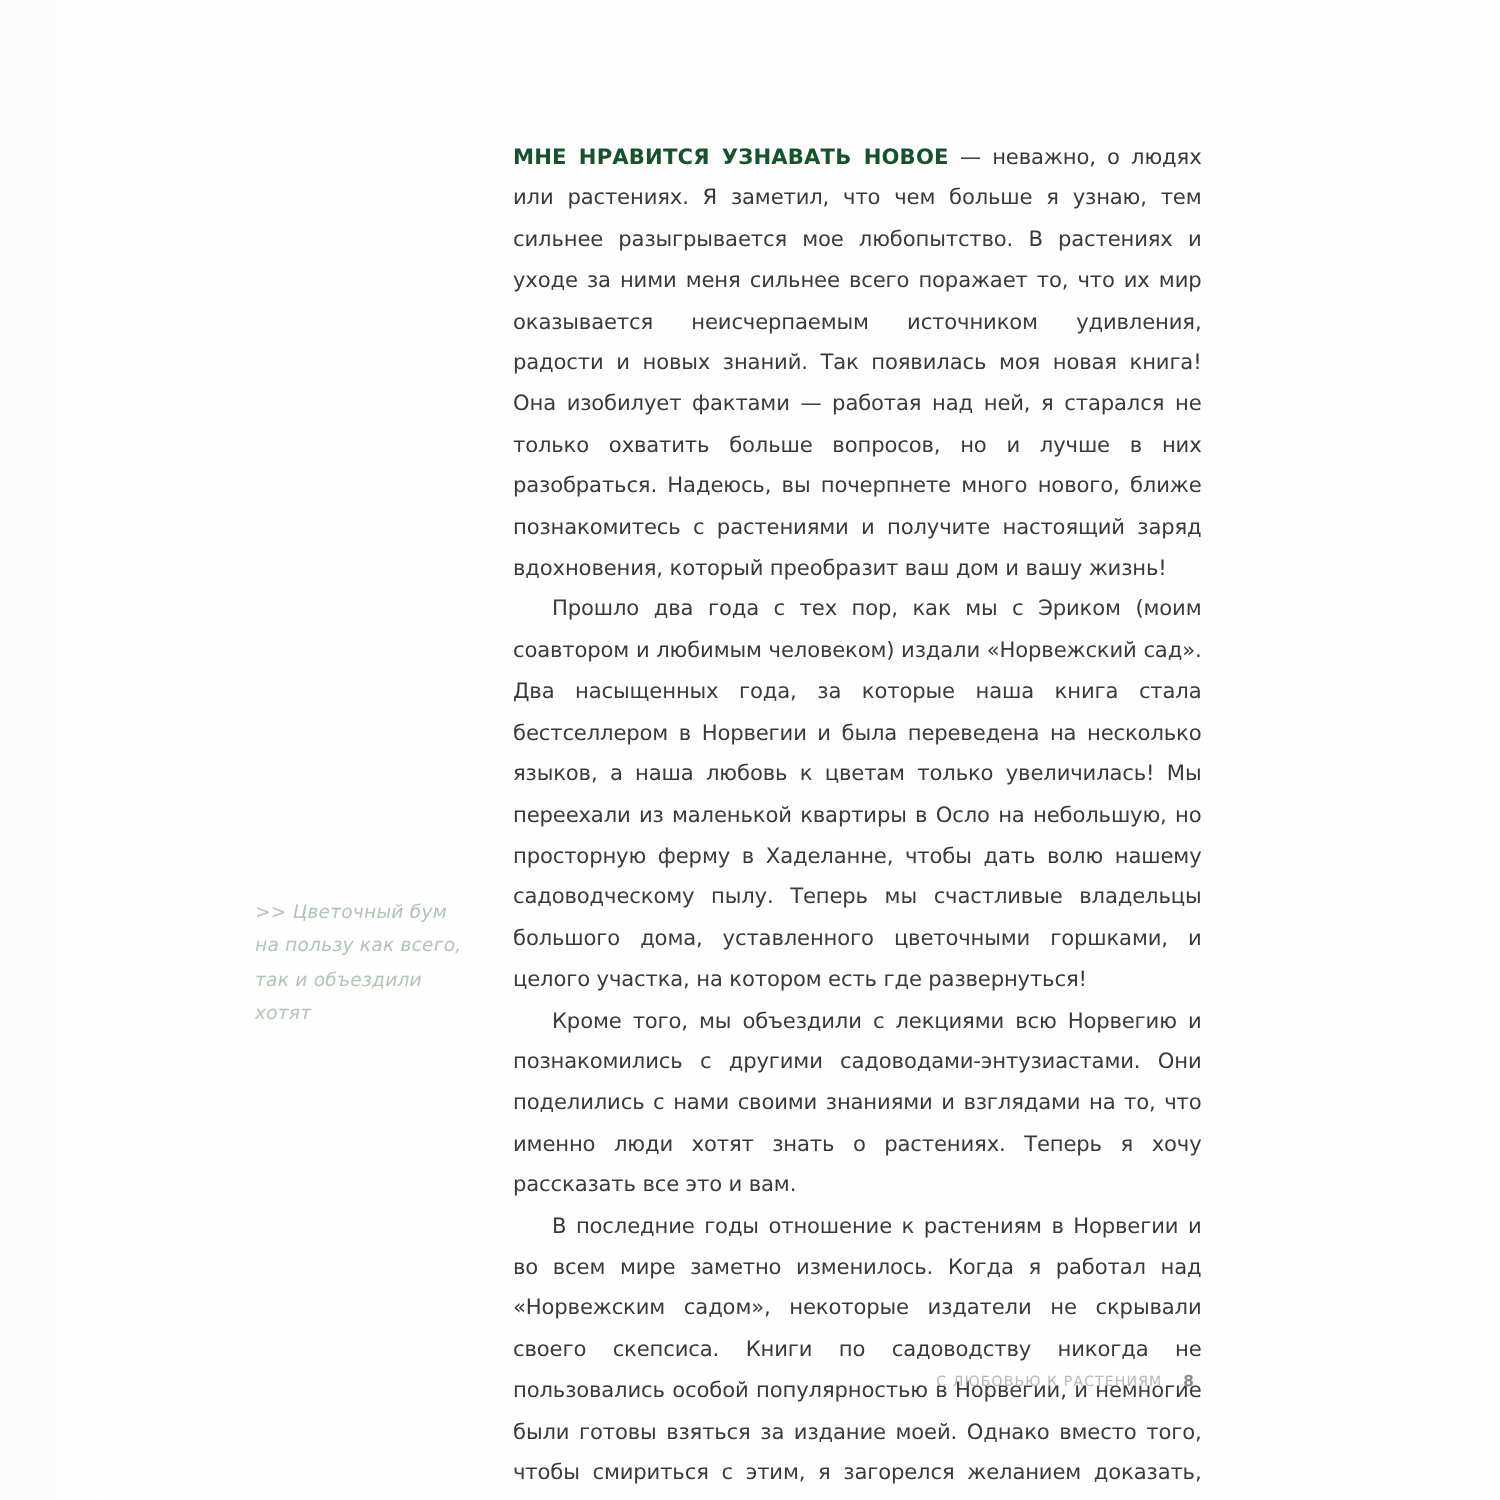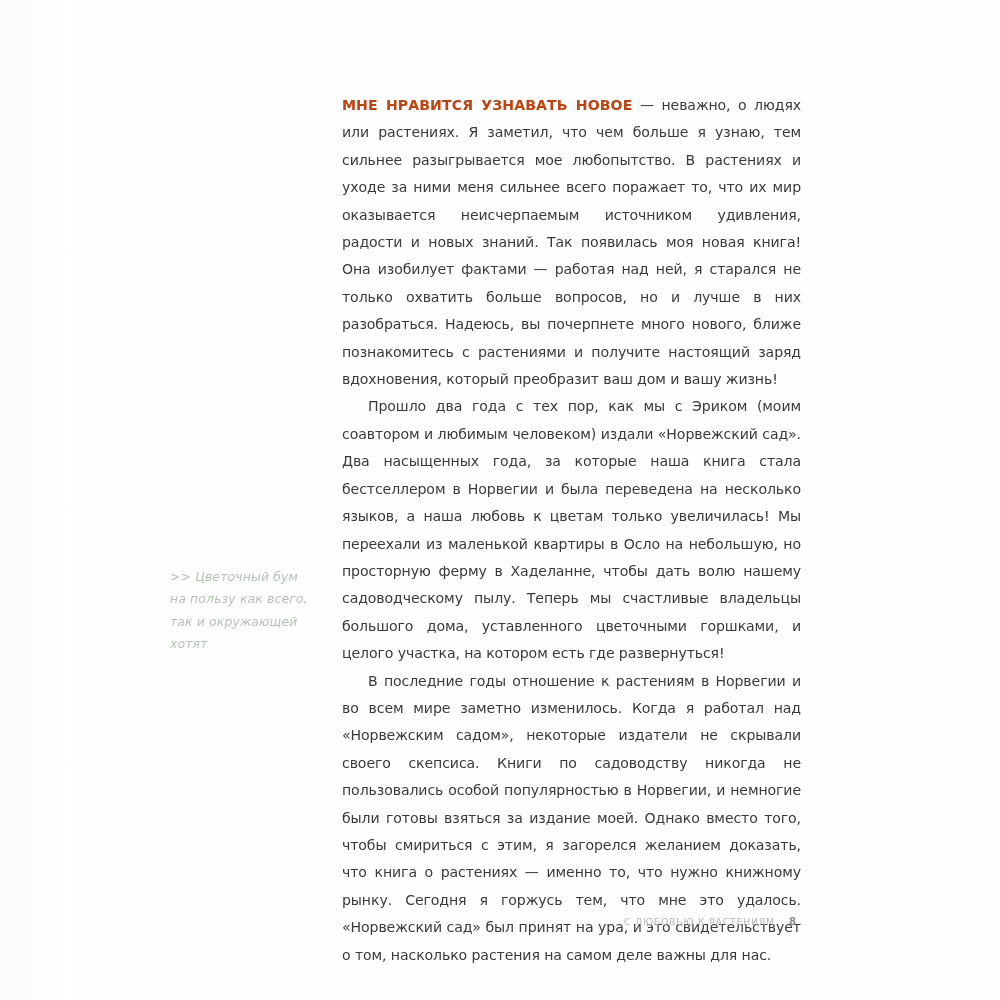--- a/index.html
+++ b/index.html
@@ -30,21 +30,21 @@
     width: 72px;
     height: 1000px;
     background: linear-gradient(to right, #fbfbfb 0%, #fdfdfd 55%, #ffffff 100%);
     pointer-events: none;
   }
 
   
   .side-caption {
     position: absolute;
     left: 170px;
-    top: 566px;
+    top: 597px;
     width: 150px;
     font-family: "DejaVu Sans", sans-serif;
     font-style: italic;
     font-size: 12.4px;
     line-height: 22.3px;
     color: #b3c4b4;
     letter-spacing: 0.15px;
   }
   .side-caption .cap-line {
     display: block;
@@ -66,21 +66,21 @@
     color: #3a3a3c;
     text-align: justify;
     margin: 0;
     letter-spacing: -0.1px;
   }
   .para + .para {
     text-indent: 26px;
   }
   .para .lead {
     font-weight: 700;
-    color: #c2410c;
+    color: #14532d;
     letter-spacing: 0.1px;
   }
 
   
   .footer {
     position: absolute;
     left: 0;
     top: 916px;
     width: 796px;
     text-align: right;
@@ -105,30 +105,31 @@
 </head>
 <body>
 
 <div class="page">
 
   <div class="gutter-shade"></div>
 
   <div class="side-caption">
     <span class="cap-line">&gt;&gt; Цветочный бум</span>
     <span class="cap-line">на пользу как всего,</span>
-    <span class="cap-line">так и окружающей</span>
+    <span class="cap-line">так и объездили</span>
     <span class="cap-line">хотят</span>
   </div>
 
   <div class="text-column">
 
     <p class="para"><span class="lead">МНЕ НРАВИТСЯ УЗНАВАТЬ НОВОЕ</span><span> — неважно, о людях или растениях. Я заметил, что чем больше я узнаю, тем сильнее разыгрывается мое любопытство. В растениях и уходе за ними меня сильнее всего поражает то, что их мир оказывается неисчерпаемым источником удивления, радости и новых знаний. Так появилась моя новая книга! Она изобилует фактами — работая над ней, я старался не только охватить больше вопросов, но и лучше в них разобраться. Надеюсь, вы почерпнете много нового, ближе познакомитесь с растениями и получите настоящий заряд вдохновения, который преобразит ваш дом и вашу жизнь!</span></p>
 
     <p class="para">Прошло два года с тех пор, как мы с Эриком (моим соавтором и любимым человеком) издали «Норвежский сад». Два насыщенных года, за которые наша книга стала бестселлером в Норвегии и была переведена на несколько языков, а наша любовь к цветам только увеличилась! Мы переехали из маленькой квартиры в Осло на небольшую, но просторную ферму в Хаделанне, чтобы дать волю нашему садоводческому пылу. Теперь мы счастливые владельцы большого дома, уставленного цветочными горшками, и целого участка, на котором есть где развернуться!</p>
 
+    <p class="para">Кроме того, мы объездили с лекциями всю Норвегию и познакомились с другими садоводами-энтузиастами. Они поделились с нами своими знаниями и взглядами на то, что именно люди хотят знать о растениях. Теперь я хочу рассказать все это и вам.</p>
 
     <p class="para">В последние годы отношение к растениям в Норвегии и во всем мире заметно изменилось. Когда я работал над «Норвежским садом», некоторые издатели не скрывали своего скепсиса. Книги по садоводству никогда не пользовались особой популярностью в Норвегии, и немногие были готовы взяться за издание моей. Однако вместо того, чтобы смириться с этим, я загорелся желанием доказать, что книга о растениях — именно то, что нужно книжному рынку. Сегодня я горжусь тем, что мне это удалось. «Норвежский сад» был принят на ура, и это свидетельствует о том, насколько растения на самом деле важны для нас.</p>
 
   </div>
 
   <div class="footer">
     <span class="footer-title">С ЛЮБОВЬЮ К РАСТЕНИЯМ</span><span class="footer-page">8</span>
   </div>
 
 </div>

